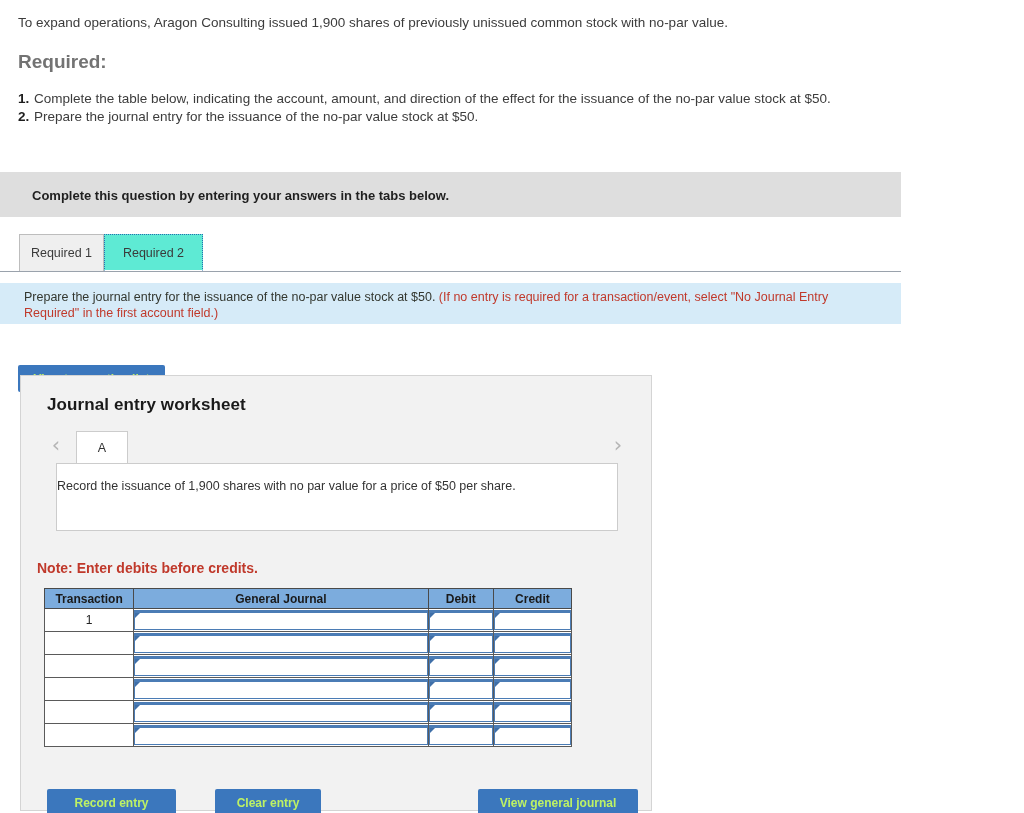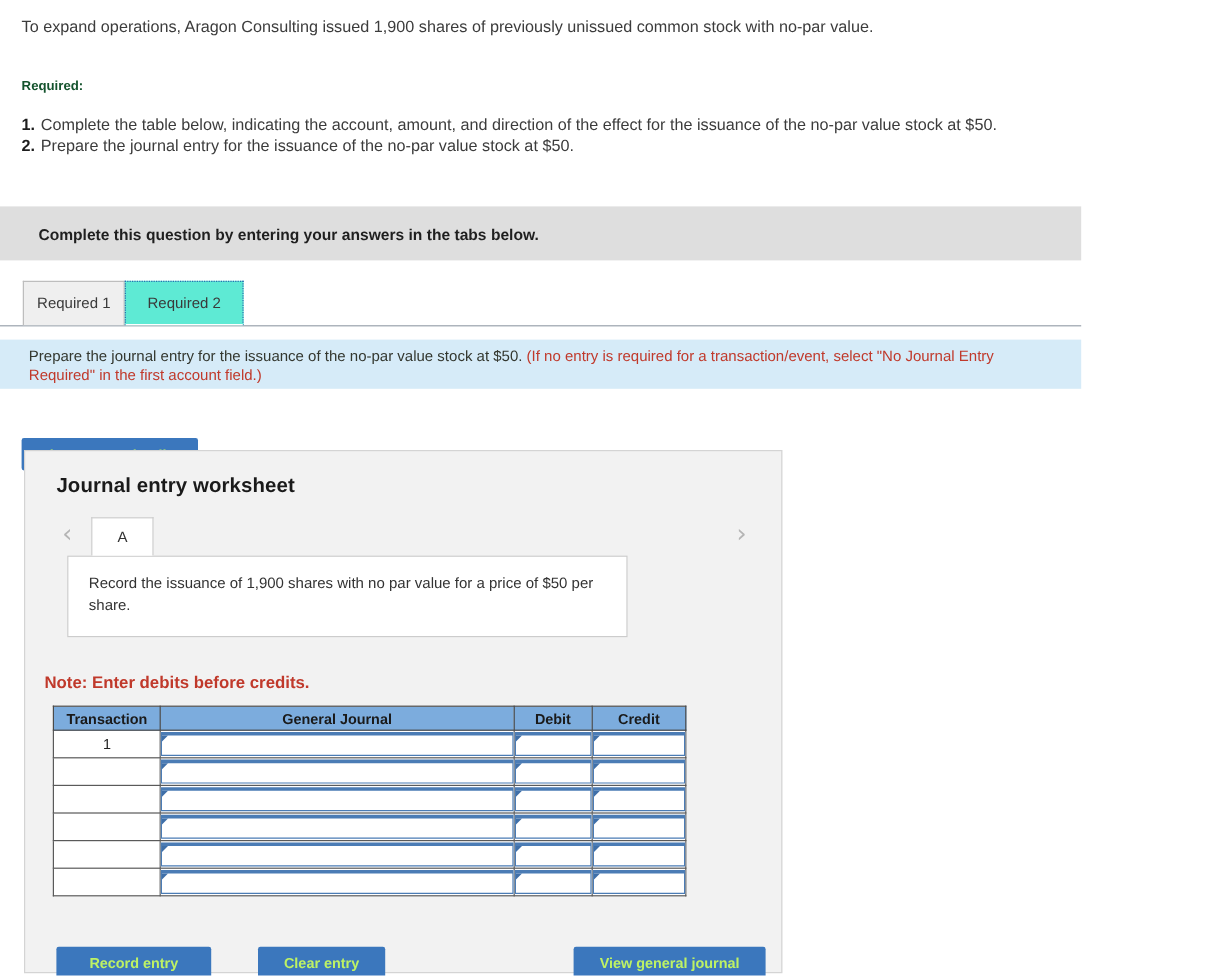--- a/index.html
+++ b/index.html
@@ -20,24 +20,24 @@
   
   .intro {
     padding: 14px 20px 0 18px;
   }
   .intro-line {
     font-size: 13.5px;
     line-height: 18px;
     color: #3c3c3c;
   }
   .required-head {
-    font-size: 11px;
-    font-weight: bold;
-    color: #14532d;
-    margin-top: 34px;
+    font-size: 19px;
+    font-weight: bold;
+    color: #737373;
+    margin-top: 19px;
   }
   .req-list {
     margin-top: 17px;
   }
   .req-item {
     display: flex;
     align-items: flex-start;
     line-height: 18px;
     font-size: 13.5px;
     color: #3c3c3c;
@@ -215,26 +215,26 @@
     justify-content: center;
     font-size: 12.5px;
     color: #333333;
     z-index: 3;
   }
 
   .ws-desc {
     position: absolute;
     left: 35px;
     top: 87px;
-    width: 467px;
+    width: 562px;
     height: 68px;
     background: #ffffff;
     border: 1px solid #cccccc;
     box-sizing: border-box;
-    padding: 13px 16px 0 17px;
+    padding: 13px 16px 0 0;
     font-size: 12.5px;
     line-height: 18px;
     color: #333333;
   }
 
   .ws-note {
     position: absolute;
     left: 16px;
     top: 184px;
     font-size: 14px;

